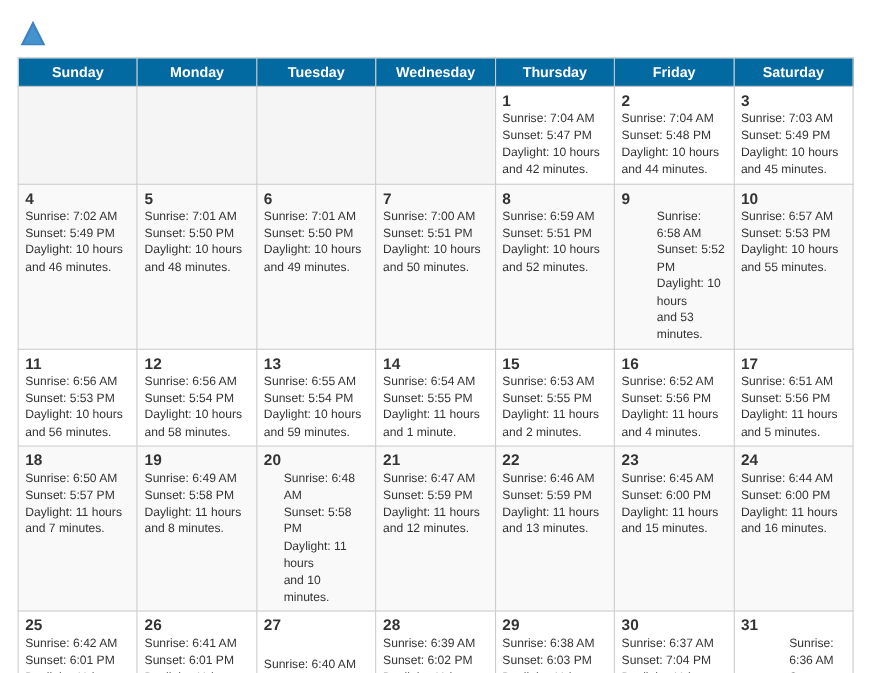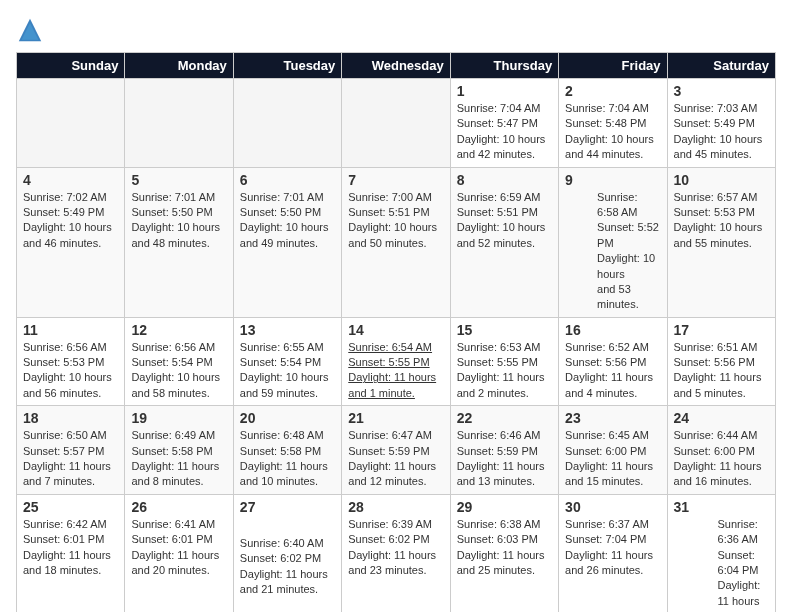--- a/index.html
+++ b/index.html
@@ -51,26 +51,26 @@
     .location-title {
       font-size: 16px;
       color: #555;
     }
     .calendar-table {
       width: 100%;
       border-collapse: collapse;
       table-layout: fixed;
     }
     .calendar-table th {
-      background: #0f172a;
+      background: #0369a1;
       color: #fff;
       font-size: 13px;
       font-weight: bold;
       padding: 5px 6px;
-      text-align: right;
+      text-align: center;
       border: 1px solid #ccc;
     }
     .calendar-table td {
       border: 1px solid #ccc;
       vertical-align: top;
       padding: 4px 6px;
       font-size: 11px;
       color: #333;
       height: 80px;
       background: #fff;
@@ -222,21 +222,21 @@
         </td>
         <td>
           <span class="day-number">13</span>
           <div class="cell-text" style="white-space: pre-line;">Sunrise: 6:55 AM
 Sunset: 5:54 PM
 Daylight: 10 hours
 and 59 minutes.</div>
         </td>
         <td>
           <span class="day-number">14</span>
-          <div class="cell-text" style="white-space: pre-line; text-decoration: underline;">Sunrise: 6:54 AM
+          <div class="cell-text" style="white-space: pre-line;">Sunrise: 6:54 AM
 Sunset: 5:55 PM
 Daylight: 11 hours
 and 1 minute.</div>
         </td>
         <td>
           <span class="day-number">15</span>
           <div class="cell-text" style="white-space: pre-line;">Sunrise: 6:53 AM
 Sunset: 5:55 PM
 Daylight: 11 hours
 and 2 minutes.</div>
@@ -266,21 +266,21 @@
         </td>
         <td>
           <span class="day-number">19</span>
           <div class="cell-text" style="white-space: pre-line;">Sunrise: 6:49 AM
 Sunset: 5:58 PM
 Daylight: 11 hours
 and 8 minutes.</div>
         </td>
         <td>
           <span class="day-number">20</span>
-          <div class="cell-text" style="white-space: pre-line;">Sunrise: 6:48 AM
+          <div class="cell-text" style="white-space: pre-line; margin-left: 18px;">Sunrise: 6:48 AM
 Sunset: 5:58 PM
 Daylight: 11 hours
 and 10 minutes.</div>
         </td>
         <td>
           <span class="day-number">21</span>
           <div class="cell-text" style="white-space: pre-line;">Sunrise: 6:47 AM
 Sunset: 5:59 PM
 Daylight: 11 hours
 and 12 minutes.</div>

